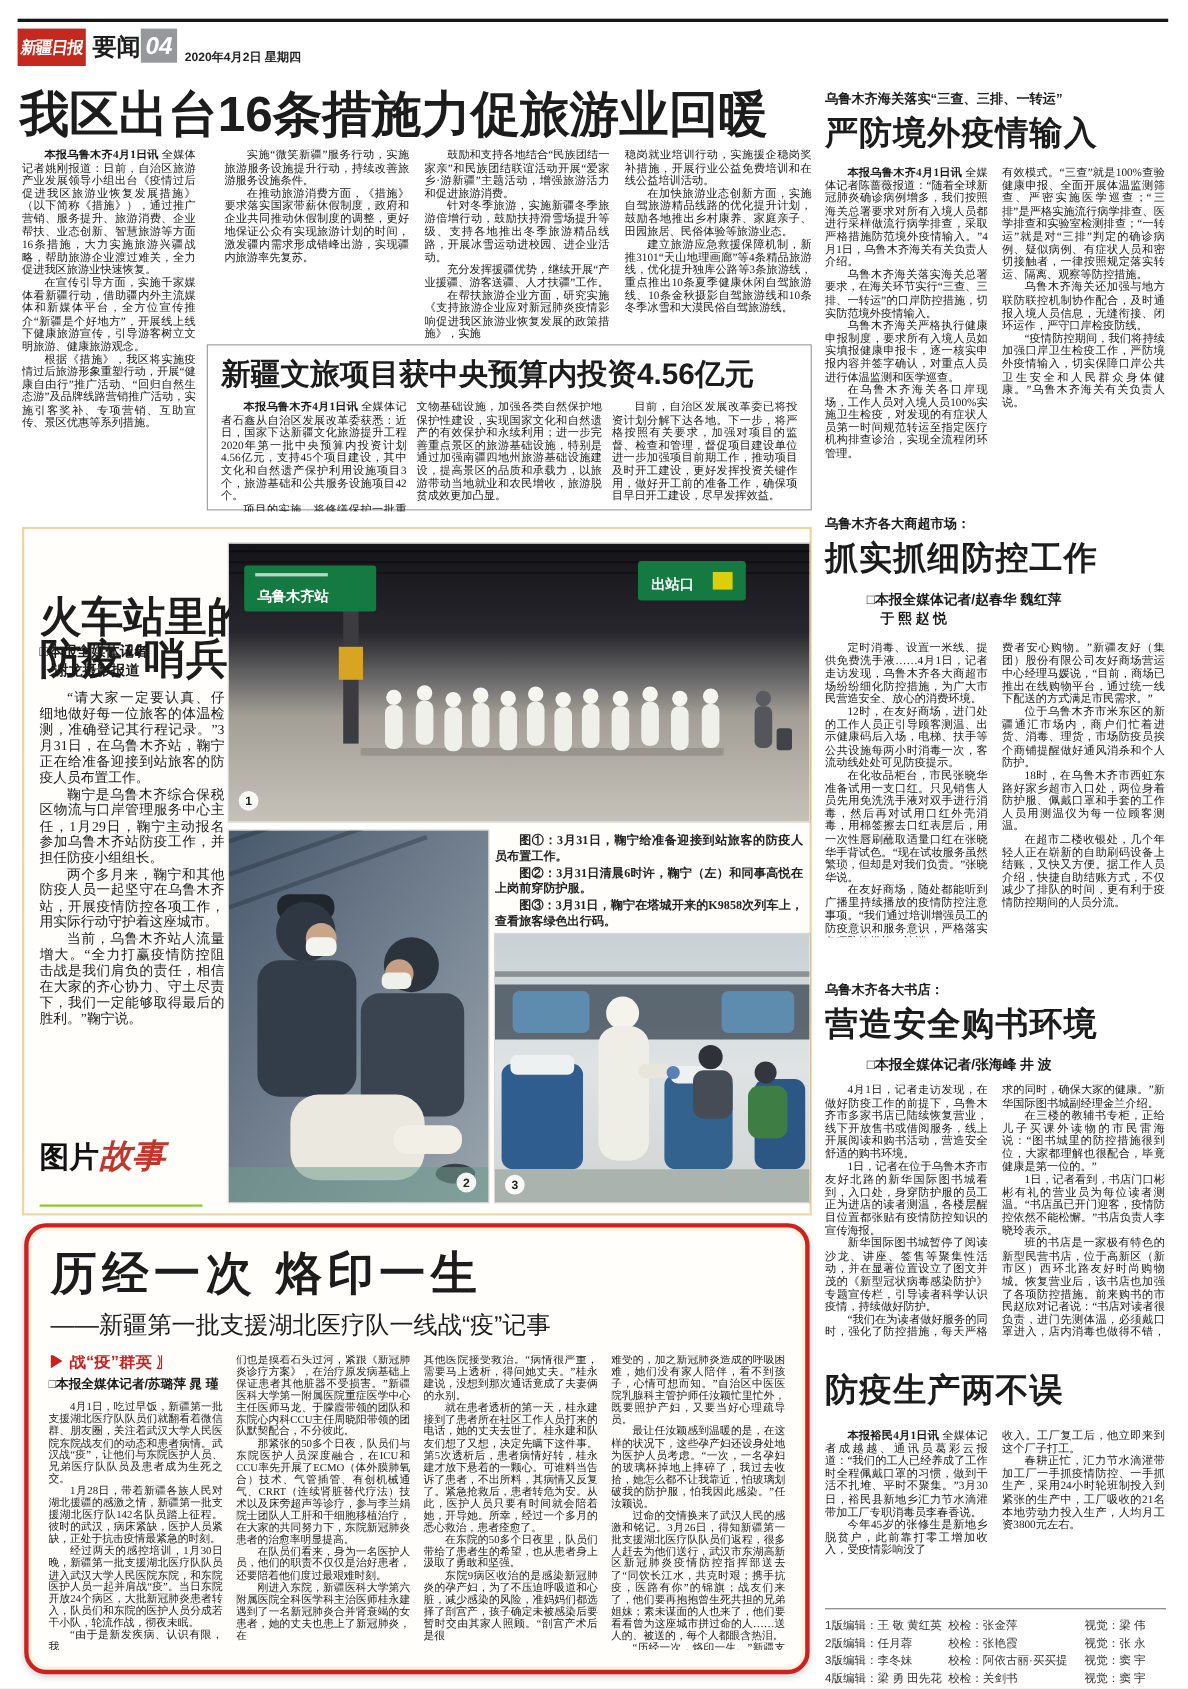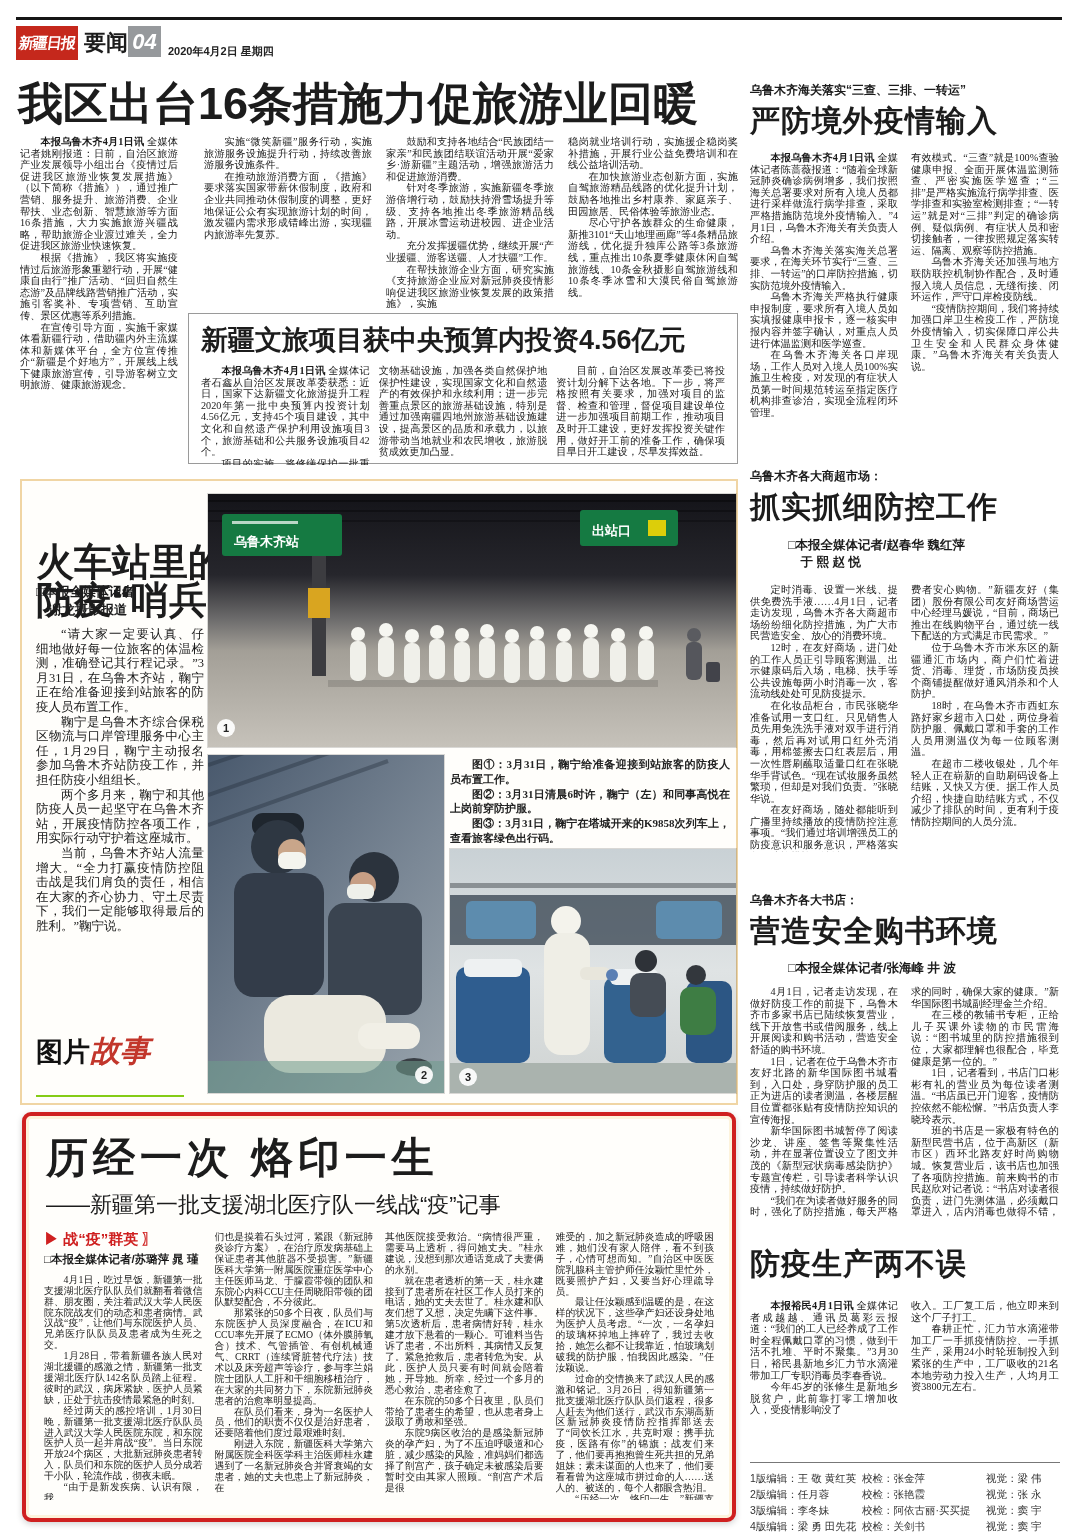--- a/index.html
+++ b/index.html
@@ -43,21 +43,21 @@
   .ps-logo{left:14px;top:550px;border-bottom:2px solid #84cc16;padding-bottom:23px;width:148px;}
   .ps-logo .lg-b{font-size:27px;font-weight:900;color:#111;}
   .ps-logo .lg-r{font-size:30px;font-weight:900;font-style:italic;color:#c2362b;font-family:"DejaVu Serif",serif;}
   .photo{box-shadow:0 0 0 1px rgba(0,0,0,.15);}
   .ph1{left:186px;top:13px;width:528px;height:253px;}
   .ph2{left:186px;top:274px;width:236px;height:338px;}
   .ph3{left:428px;top:368px;width:286px;height:244px;}
   .ps-caps{left:428px;top:276px;width:280px;height:86px;font-size:11px;font-weight:bold;line-height:14.8px;
            text-align:justify;color:#222;font-family:"Liberation Serif",serif;overflow:hidden;}
   
-  .feat{left:22px;top:1112px;width:714px;height:410px;border:4px solid #cf2020;border-radius:9px;
+  .feat{left:22px;top:1112px;width:714px;height:410px;border:4px solid #cf2020;border-radius:20px;
         box-shadow:inset 0 0 0 3px #fdf3dc,0 2px 6px rgba(0,0,0,.18);background:#fffefb;
         box-sizing:border-box;padding:8px 18px 10px 18px;}
   .f-head{font-size:42px;font-weight:900;letter-spacing:5px;margin:8px 0 2px 2px;}
   .f-sub{font-size:22px;font-weight:400;margin:4px 0 12px 2px;}
   .f-cols{display:flex;gap:12px;}
   .f-col{width:163px;height:268px;font-size:9.8px;line-height:10.9px;}
   .f-tag{color:#cf2020;font-weight:900;font-size:15px;margin:2px 0 9px 0;font-family:"Liberation Sans",sans-serif;}
   .f-byline{font-weight:bold;font-size:11.5px;margin:0 0 10px 0;font-family:"Liberation Sans",sans-serif;text-indent:0;}
   
   .r-kicker{font-size:12px;font-weight:800;white-space:nowrap;}
@@ -84,38 +84,38 @@
       <span>新疆日报</span>
     </div>
   <div class="abs section">要闻</div>
   <div class="abs pageno">04</div>
   <div class="abs dateline">2020年4月2日 星期四</div>
 
   <h1 class="abs main-head" style="margin:0;">我区出台16条措施力促旅游业回暖</h1>
   <div class="abs bodytext c-m1">
     <p class="para"><span class="lead">本报乌鲁木齐4月1日讯</span><span> 全媒体记者姚刚报道：日前，自治区旅游产业发展领导小组出台《疫情过后促进我区旅游业恢复发展措施》（以下简称《措施》），通过推广营销、服务提升、旅游消费、企业帮扶、业态创新、智慧旅游等方面16条措施，大力实施旅游兴疆战略，帮助旅游企业渡过难关，全力促进我区旅游业快速恢复。</span></p>
     <div>
+        <p class="para">在宣传引导方面，实施千家媒体看新疆行动，借助疆内外主流媒体和新媒体平台，全方位宣传推介“新疆是个好地方”，开展线上线下健康旅游宣传，引导游客树立文明旅游、健康旅游观念。</p>
         <p class="para">根据《措施》，我区将实施疫情过后旅游形象重塑行动，开展“健康自由行”推广活动、“回归自然生态游”及品牌线路营销推广活动，实施引客奖补、专项营销、互助宣传、景区优惠等系列措施。</p>
-        <p class="para">在宣传引导方面，实施千家媒体看新疆行动，借助疆内外主流媒体和新媒体平台，全方位宣传推介“新疆是个好地方”，开展线上线下健康旅游宣传，引导游客树立文明旅游、健康旅游观念。</p>
       </div>
   </div>
   <div class="abs bodytext c-m2">
       <p class="para">实施“微笑新疆”服务行动，实施旅游服务设施提升行动，持续改善旅游服务设施条件。</p>
       <p class="para">在推动旅游消费方面，《措施》要求落实国家带薪休假制度，政府和企业共同推动休假制度的调整，更好地保证公众有实现旅游计划的时间，激发疆内需求形成错峰出游，实现疆内旅游率先复苏。</p>
     </div>
   <div class="abs bodytext c-m3">
       <p class="para">鼓励和支持各地结合“民族团结一家亲”和民族团结联谊活动开展“爱家乡·游新疆”主题活动，增强旅游活力和促进旅游消费。</p>
       <p class="para">针对冬季旅游，实施新疆冬季旅游倍增行动，鼓励扶持滑雪场提升等级、支持各地推出冬季旅游精品线路，开展冰雪运动进校园、进企业活动。</p>
       <p class="para">充分发挥援疆优势，继续开展“产业援疆、游客送疆、人才扶疆”工作。</p>
       <p class="para">在帮扶旅游企业方面，研究实施《支持旅游企业应对新冠肺炎疫情影响促进我区旅游业恢复发展的政策措施》，实施</p>
     </div>
   <div class="abs bodytext c-m4">
       <p class="para flush">稳岗就业培训行动，实施援企稳岗奖补措施，开展行业公益免费培训和在线公益培训活动。</p>
       <p class="para">在加快旅游业态创新方面，实施自驾旅游精品线路的优化提升计划，鼓励各地推出乡村康养、家庭亲子、田园旅居、民俗体验等旅游业态。</p>
-      <p class="para">尽心守护各族群众的生命健康，新推3101“天山地理画廊”等4条精品旅游线，优化提升独库公路等3条旅游线，重点推出10条夏季健康休闲自驾旅游线、10条金秋摄影自驾旅游线和10条冬季冰雪和大漠民俗自驾旅游线。</p>
+      <p class="para">建立旅游应急救援保障机制，新推3101“天山地理画廊”等4条精品旅游线，优化提升独库公路等3条旅游线，重点推出10条夏季健康休闲自驾旅游线、10条金秋摄影自驾旅游线和10条冬季冰雪和大漠民俗自驾旅游线。</p>
     </div>
 
   <section class="abs box-art">
     <h2 class="box-head">新疆文旅项目获中央预算内投资4.56亿元</h2>
     <div class="box-cols">
       <div class="bcol bodytext">
         <p class="para"><span class="lead">本报乌鲁木齐4月1日讯</span><span> 全媒体记者石鑫从自治区发展改革委获悉：近日，国家下达新疆文化旅游提升工程2020年第一批中央预算内投资计划4.56亿元，支持45个项目建设，其中文化和自然遗产保护利用设施项目3个，旅游基础和公共服务设施项目42个。</span></p>
         <div>
             <p class="para">项目的实施，将修缮保护一批重要</p>
           </div>

